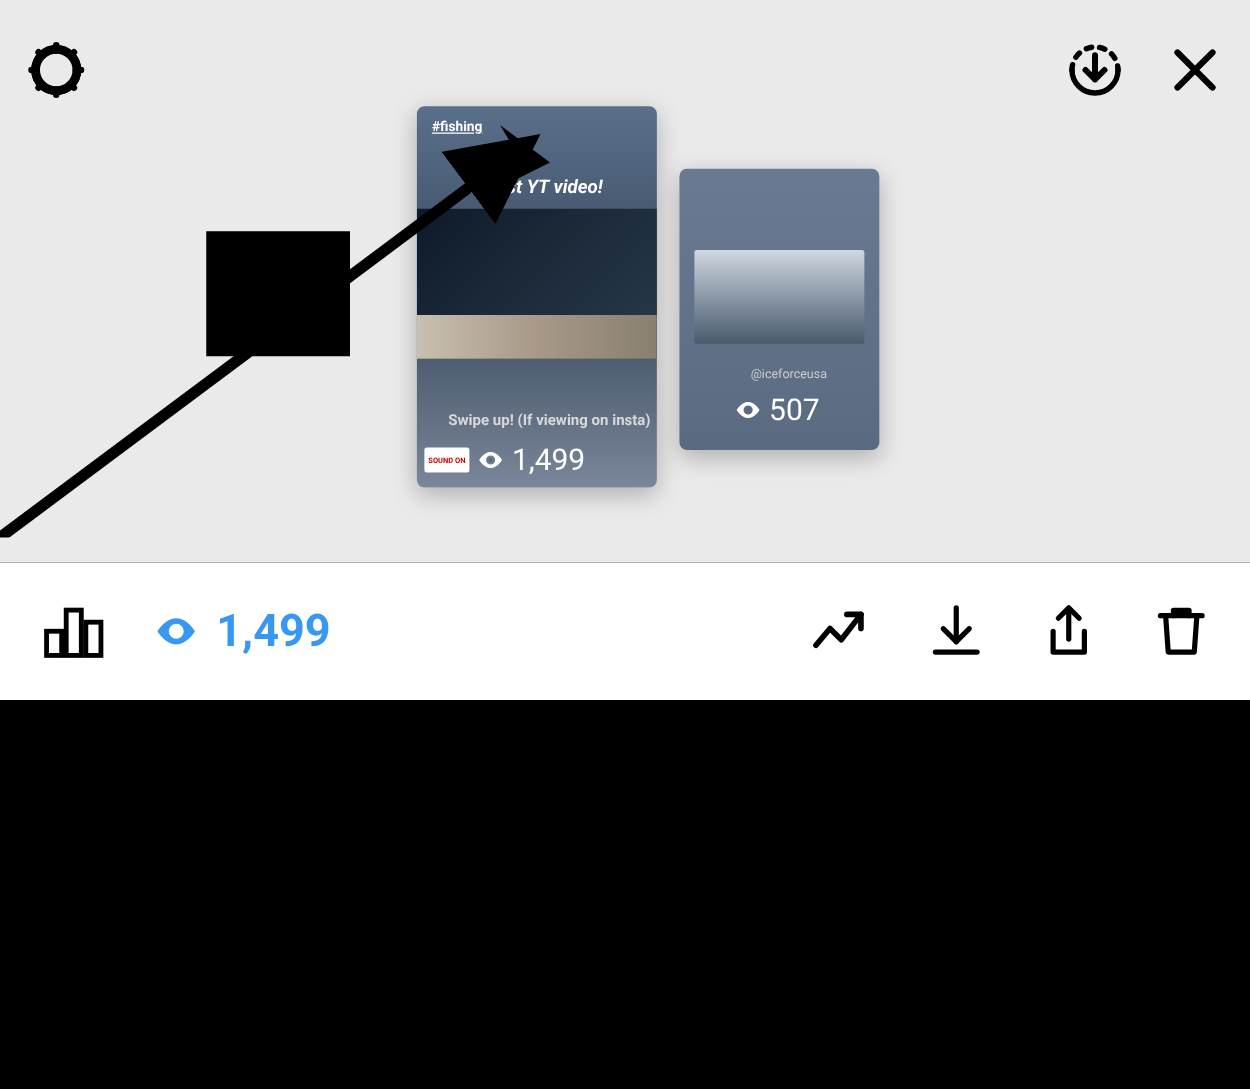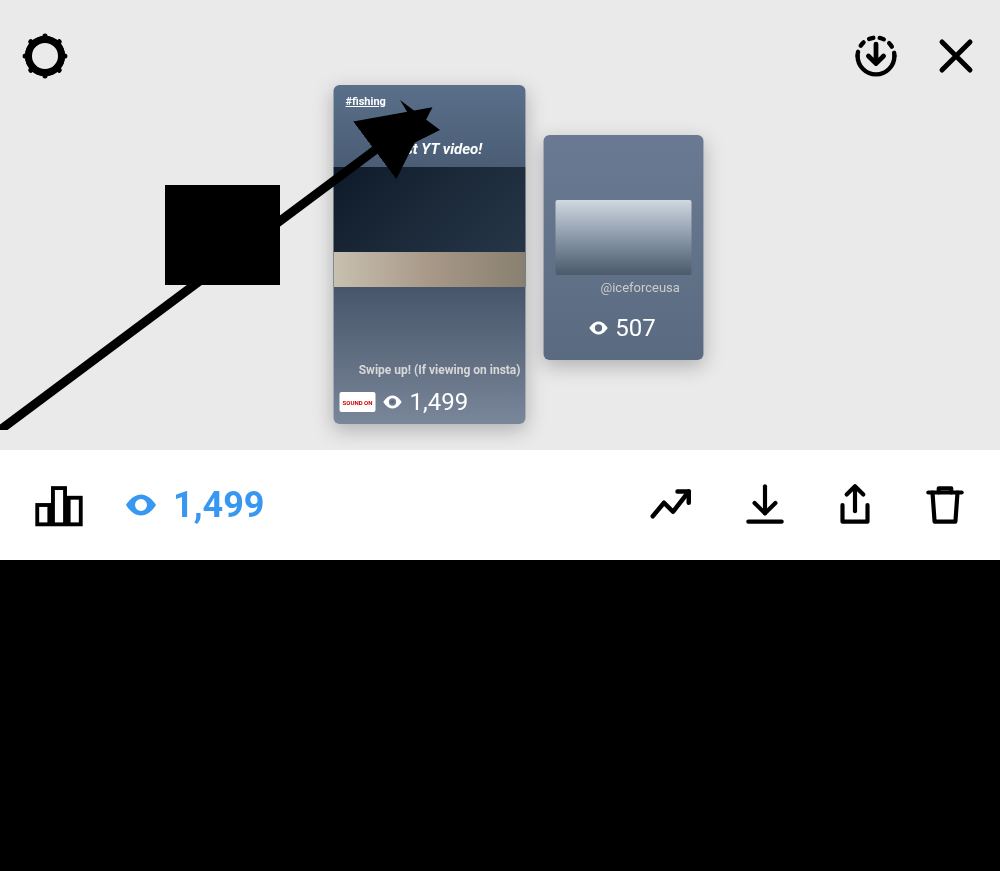--- a/index.html
+++ b/index.html
@@ -59,21 +59,21 @@
     }
     .story-card {
       background: linear-gradient(180deg, #5a6f8a 0%, #3a4a5f 50%, #7a8699 100%);
       border-radius: 6px;
       overflow: hidden;
       position: relative;
       box-shadow: 0 6px 20px rgba(0,0,0,0.25);
     }
     .story-card.primary {
       width: 192px;
-      height: 339px;
+      height: 305px;
     }
     .story-card.secondary {
       width: 160px;
       height: 225px;
       margin-top: 50px;
       background: linear-gradient(180deg, #6a7a92 0%, #5a6a80 100%);
     }
     .hashtag {
       position: absolute;
       top: 10px;
@@ -159,24 +159,24 @@
       position: absolute;
       top: 65px;
       left: 12px;
       right: 12px;
       height: 75px;
       background: linear-gradient(180deg, #d0d8e0 0%, #8a98a8 50%, #4a5a6a 100%);
       border-radius: 2px;
     }
     .secondary-tag {
       position: absolute;
-      bottom: 65px;
+      bottom: 55px;
       left: 12px;
       color: #ccc;
-      font-size: 13px;
+      font-size: 10px;
       padding-left: 45px;
     }
     .secondary-views {
       position: absolute;
       bottom: 18px;
       left: 0;
       right: 4px;
       display: flex;
       align-items: center;
       justify-content: center;

